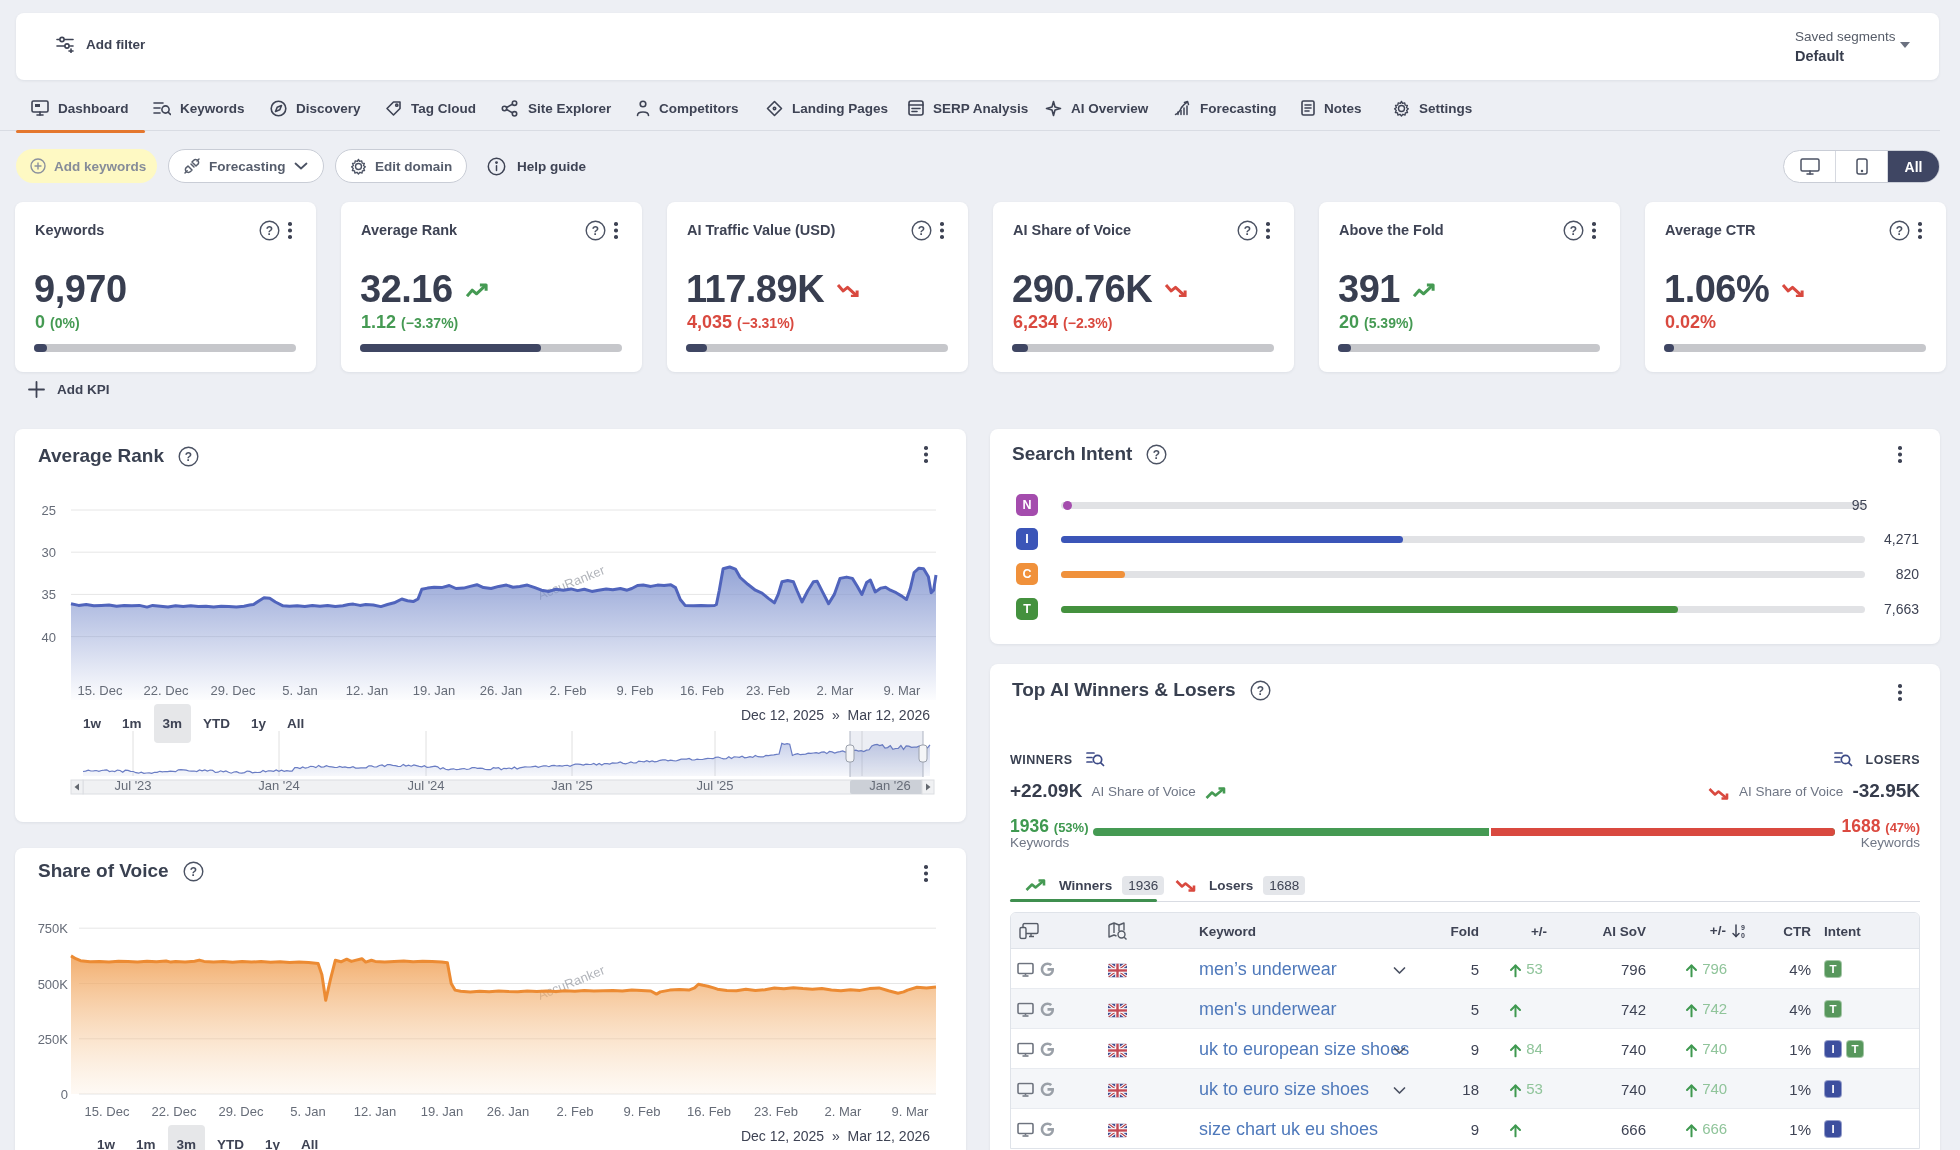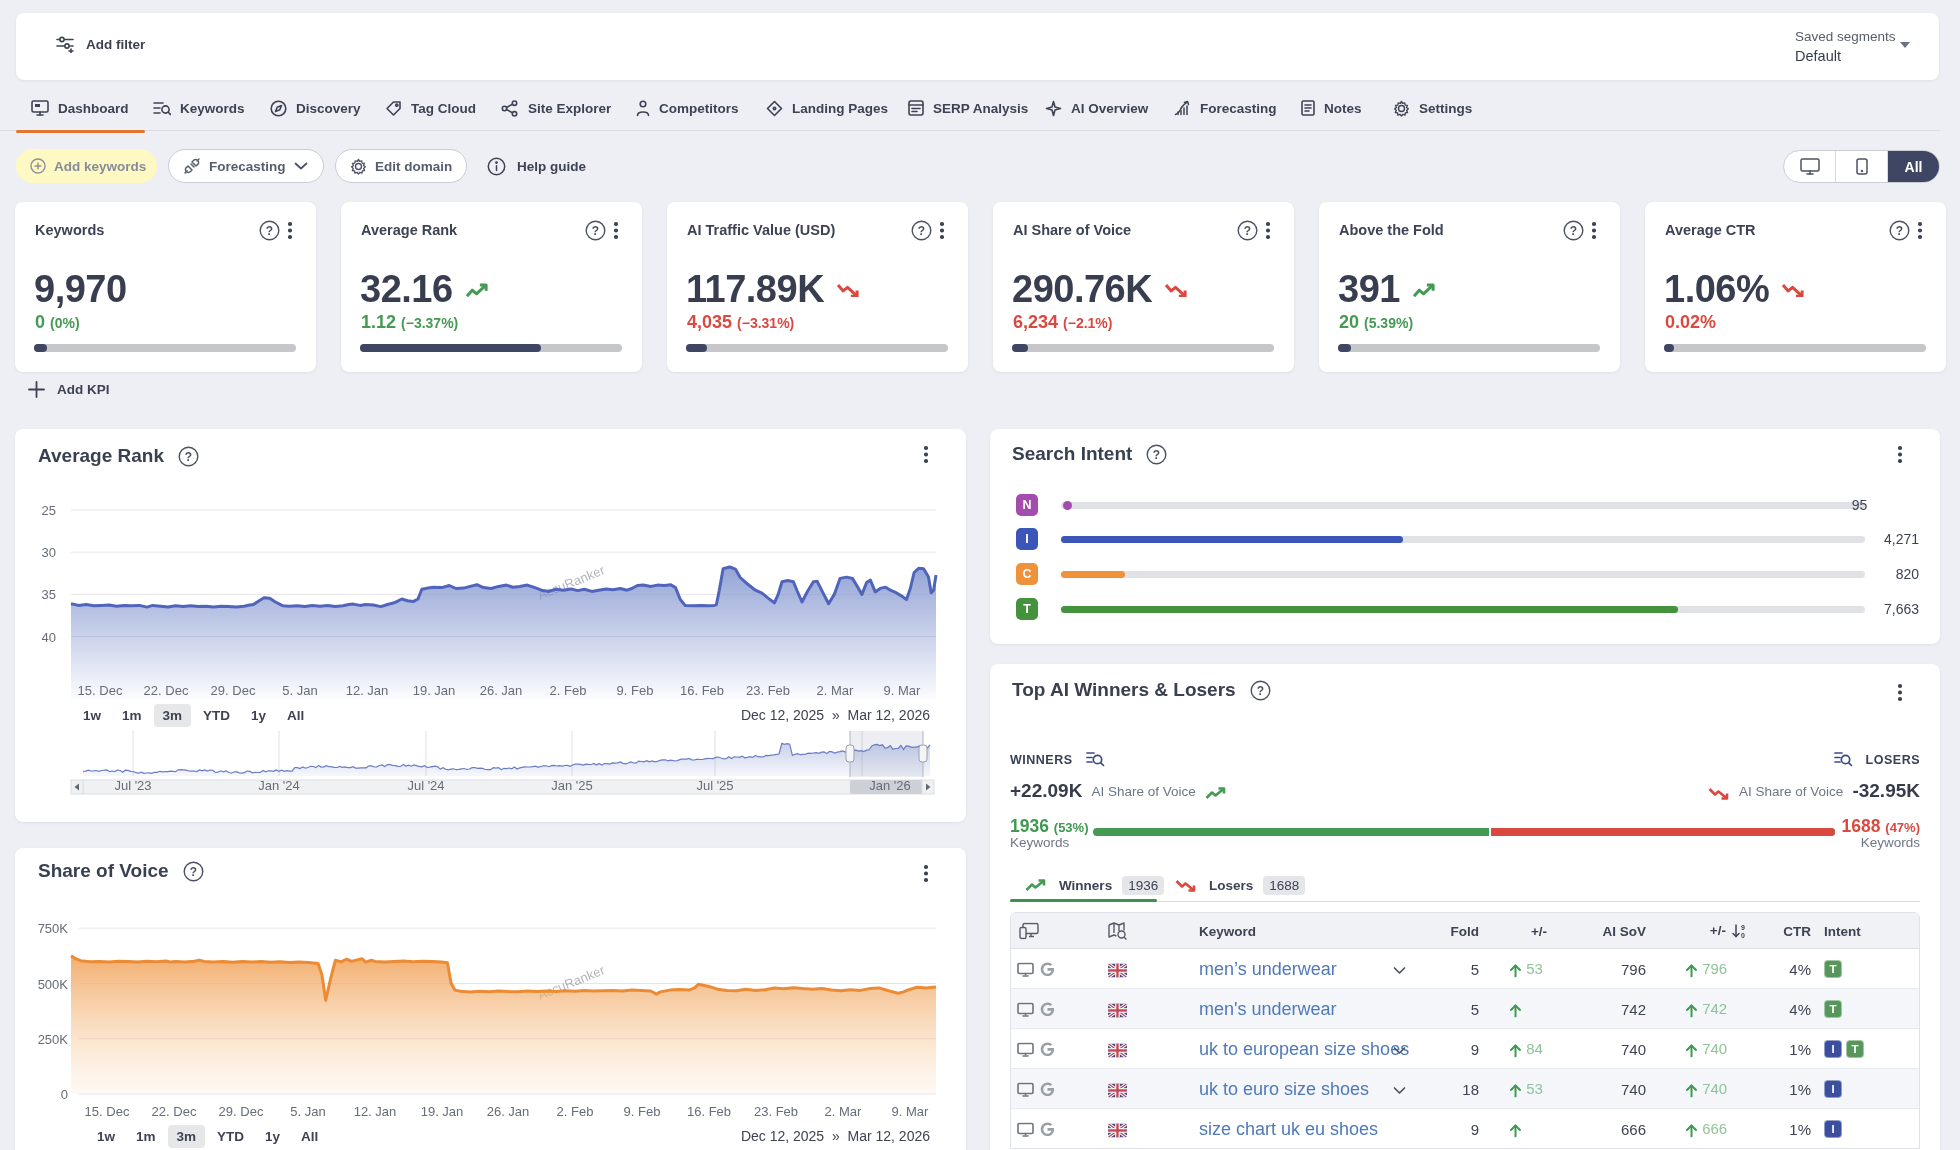--- a/index.html
+++ b/index.html
@@ -5,21 +5,21 @@
 *{margin:0;padding:0;box-sizing:border-box}
 html,body{width:1960px;height:1150px;overflow:hidden}
 body{background:#edeff4;font-family:"Liberation Sans",sans-serif;color:#3e4354;position:relative}
 .card{position:absolute;background:#fff;border-radius:8px;box-shadow:0 1px 3px rgba(40,50,70,.08)}
 svg.ico{display:inline-block;vertical-align:middle;flex-shrink:0}
 .ico{vertical-align:middle}
 
 #filterbar{left:16px;top:13px;width:1923px;height:67px}
 #filterbar .addf{position:absolute;left:40px;top:22px;display:flex;align-items:center;gap:12px;font-size:13.5px;font-weight:700;color:#3e4354}
 #filterbar .seg{position:absolute;left:1779px;top:16px;text-align:left;font-size:13.5px;color:#565c68;white-space:nowrap}
-#filterbar .seg b{display:block;font-weight:400;color:#363c4c;margin-top:4px;font-size:14.5px}
+#filterbar .seg b{display:block;font-weight:700;color:#363c4c;margin-top:4px;font-size:14.5px}
 #filterbar .caret{position:absolute;left:1884px;top:29px;width:0;height:0;border-left:5px solid transparent;border-right:5px solid transparent;border-top:6px solid #6b7180}
 
 #tabs{position:absolute;left:0;top:85px;width:1940px;height:46px;border-bottom:1px solid #d9dce3}
 .tab{position:absolute;top:0;height:46px;display:flex;align-items:center;gap:9px;font-size:13.5px;font-weight:700;color:#3e4354;white-space:nowrap}
 #tab-dash{left:31px}
 #tab-dash:after{content:"";position:absolute;left:-15px;right:-16px;bottom:-2px;height:3px;background:#e4772e;border-radius:2px}
 
 .btn{position:absolute;top:149px;height:34px;border-radius:17px;display:flex;align-items:center;gap:8px;font-size:13.5px;font-weight:700;padding:0 14px;white-space:nowrap}
 #btn-addkw{left:16px;width:141px;background:#fef9c3;color:#868c99}
 #btn-integr{left:168px;width:156px;background:#fff;border:1px solid #c9cdd6;color:#565d6c}
@@ -38,21 +38,21 @@
 .kpi .delta small{font-size:14px;font-weight:700}
 .green{color:#459a53}
 .red{color:#d9493f}
 .kpi .track{position:absolute;left:19px;top:344px;width:262px;height:8px;border-radius:4px;background:#c6c7cb;top:142px}
 .kpi .fill{height:8px;border-radius:4px;background:#3f4663}
 #addkpi{position:absolute;left:28px;top:381px;display:flex;align-items:center;gap:12px;font-size:13.5px;font-weight:700;color:#3e4354}
 
 .cht-title{position:absolute;left:38px;top:445px;font-size:19px;font-weight:700;color:#394050;display:flex;align-items:center;gap:14px}
 .kebab-dots{width:3.6px;height:3.6px;border-radius:50%;background:#3e4354;box-shadow:0 6.5px 0 #3e4354,0 13px 0 #3e4354}
 .rsel{position:absolute;display:flex;align-items:center;gap:21px;font-size:13.5px;font-weight:700;color:#3e4354}
-.rsel .on{background:#e6e7e9;border-radius:4px;padding:4px 9px;margin:0 -9px}
+.rsel .on{background:#e6e7e9;border-radius:4px;padding:12px 9px;margin:0 -9px}
 .dates{position:absolute;font-size:14px;font-weight:400;color:#3e4354}
 </style>
 </head>
 <body>
 
 <div class="card" id="filterbar">
   <div class="addf">
       <svg class="ico" width="18" height="18" viewBox="0 0 18 18">
         <g fill="none" stroke="#3e4354" stroke-width="1.6" stroke-linecap="round" stroke-linejoin="round">
           <line x1="1" y1="4.5" x2="17" y2="4.5"></line>
@@ -335,21 +335,21 @@
       </svg></div>
     <div class="kebab" style="width:4px">
       <div class="kebab-dots" style="position:static"></div>
     </div>
 <div class="big">290.76K<svg class="ico" width="24" height="14" viewBox="0 0 24 14">
         <g fill="none" stroke="#d9493f" stroke-width="3" stroke-linejoin="round">
           <path d="M2 1.92 L7.199999999999999 7.92 L11.52 4.32 L21.12 13.200000000000001"></path>
           <path d="M14.879999999999999 13.200000000000001 L21.12 13.200000000000001 L21.12 7.4399999999999995"></path>
         </g>
       </svg></div>
-<div class="delta red">6,234 <small>(−2.1%)</small></div>
+<div class="delta red">6,234 <small>(−2.3%)</small></div>
 <div class="track">
       <div class="fill" style="width:6%"></div>
     </div>
 </div>
 <div class="card kpi" style="left:1319px">
 <h3>Above the Fold</h3>
 <div class="hico"><svg class="ico" width="21" height="21" viewBox="0 0 21 21">
         <g fill="none" stroke="#4b5263" stroke-width="1.4" stroke-linecap="round" stroke-linejoin="round">
           <circle cx="10.5" cy="10.5" r="9.3"></circle>
         </g>

